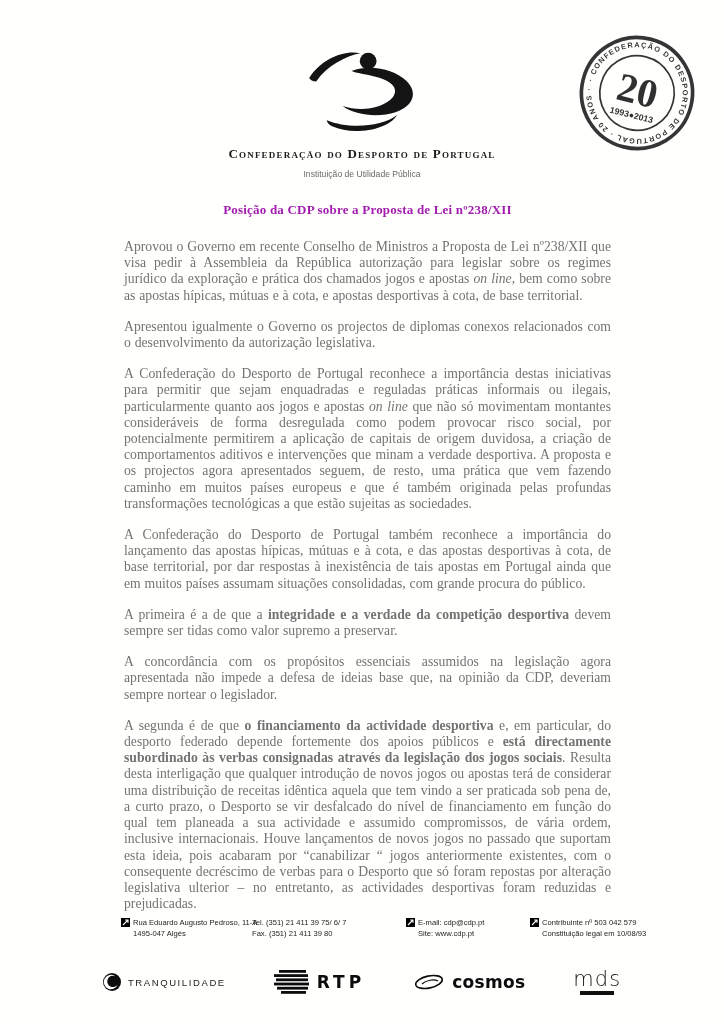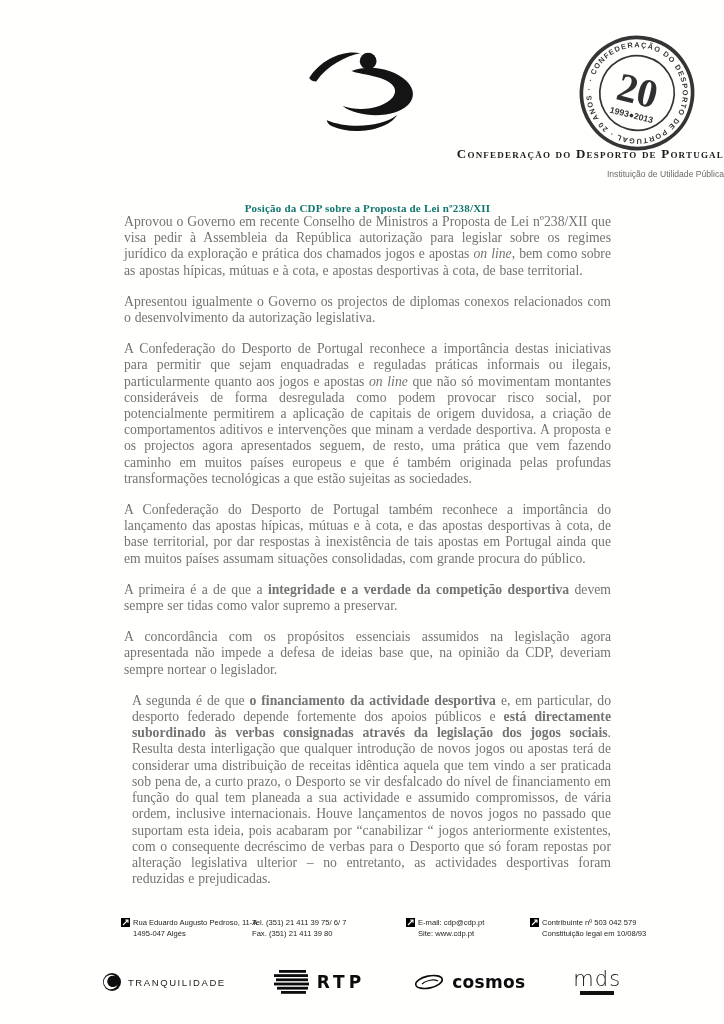--- a/index.html
+++ b/index.html
@@ -4,49 +4,49 @@
 <style>
   * { margin:0; padding:0; box-sizing:border-box; }
   html,body { background:#e8e8e8; }
   .page {
     position:relative; width:724px; height:1024px; margin:0 auto;
     background:#fffffe; color:#161616; overflow:hidden;
     font-family:"Liberation Serif", serif;
   }
 
   
-  .header { position:absolute; top:48px; left:0; width:724px; text-align:right; }
+  .header { position:absolute; top:48px; left:0; width:724px; text-align:center; }
   .logo-svg { display:block; margin:0 auto; }
   .org-name {
     margin-top:10px; font-family:"Liberation Serif", serif;
     font-variant:small-caps; font-weight:bold; font-size:13px; letter-spacing:1.2px; color:#1c1c1c;
   }
   .org-sub {
     margin-top:6px; font-family:"Liberation Sans", sans-serif;
     font-size:8.6px; color:#6a6a6a; line-height:1.55;
   }
 
   
   .seal {
     position:absolute; top:32px; left:576px; width:122px; height:122px;
     transform:rotate(14deg); opacity:.88;
   }
   .seal text { fill:#141414; }
 
   
   .doc { position:absolute; top:202px; left:124px; width:487px; }
   .doc-title {
-    text-align:center; font-weight:bold; font-size:11px; letter-spacing:.2px;
-    color:#0f766e;
+    text-align:center; font-weight:bold; font-size:13px; letter-spacing:.2px;
+    margin-bottom:21px; color:#a21caf;
   }
   .doc p {
     font-size:13.7px; line-height:16.2px; text-align:justify; margin:0 0 15px 0;
     color:#737373; word-spacing:.4px;
   }
-  .doc p:last-child { margin-bottom:0;margin-left:8px; }
+  .doc p:last-child { margin-bottom:0; }
   .doc .bold { font-weight:bold; }
   .doc .italic { font-style:italic; }
 
   
   .footer {
     position:absolute; top:917px; left:0; width:659px; height:30px;
     font-family:Liberation Sans, sans-serif; font-size:7.6px; line-height:1.45; color:#1d1d1d;
   }
   .fcol { position:absolute; top:0; display:flex; gap:3px; }
   .fcol .txt { white-space:nowrap; }

